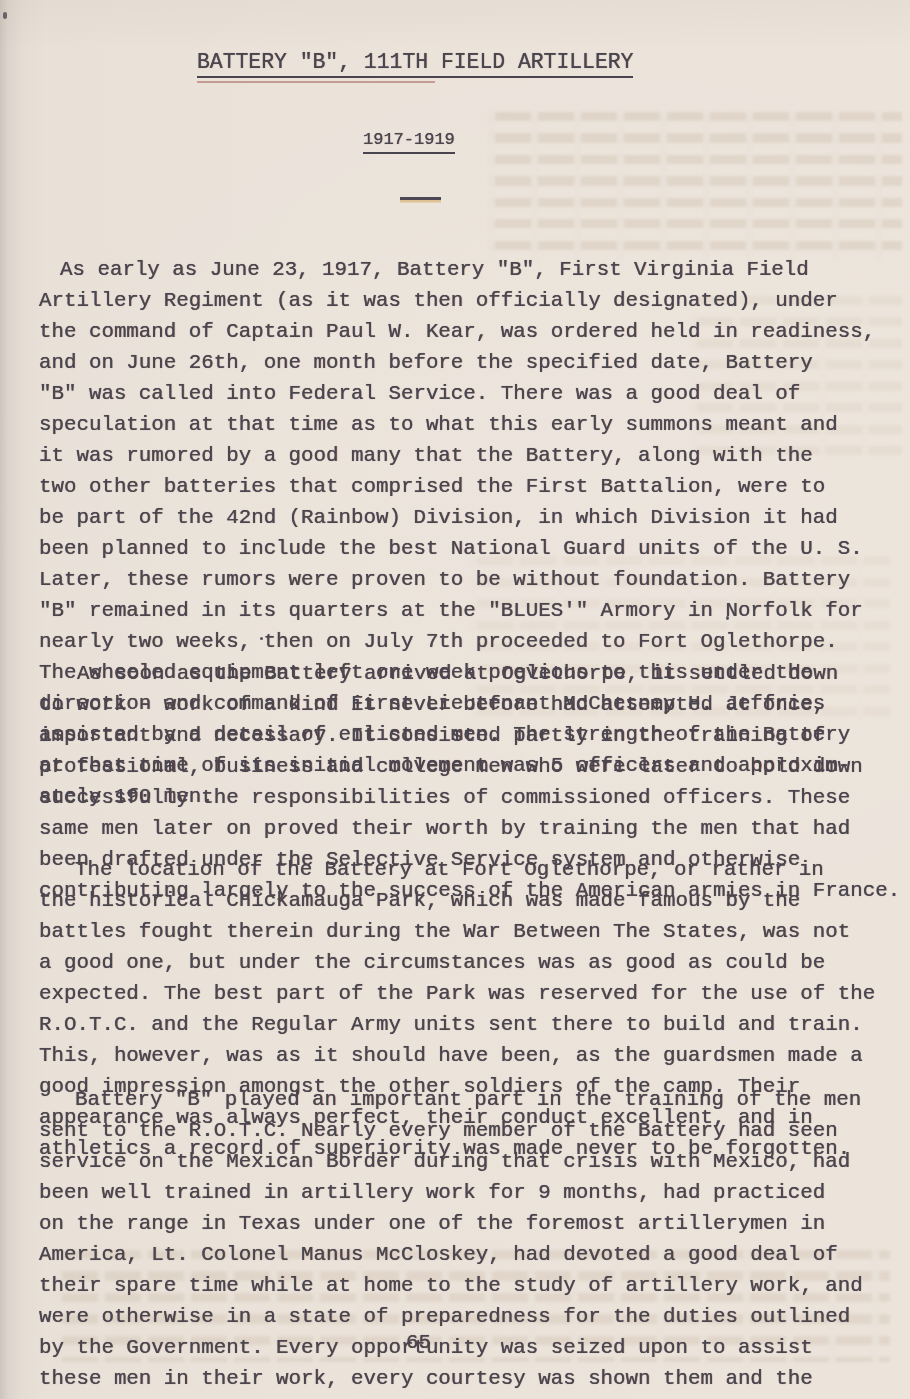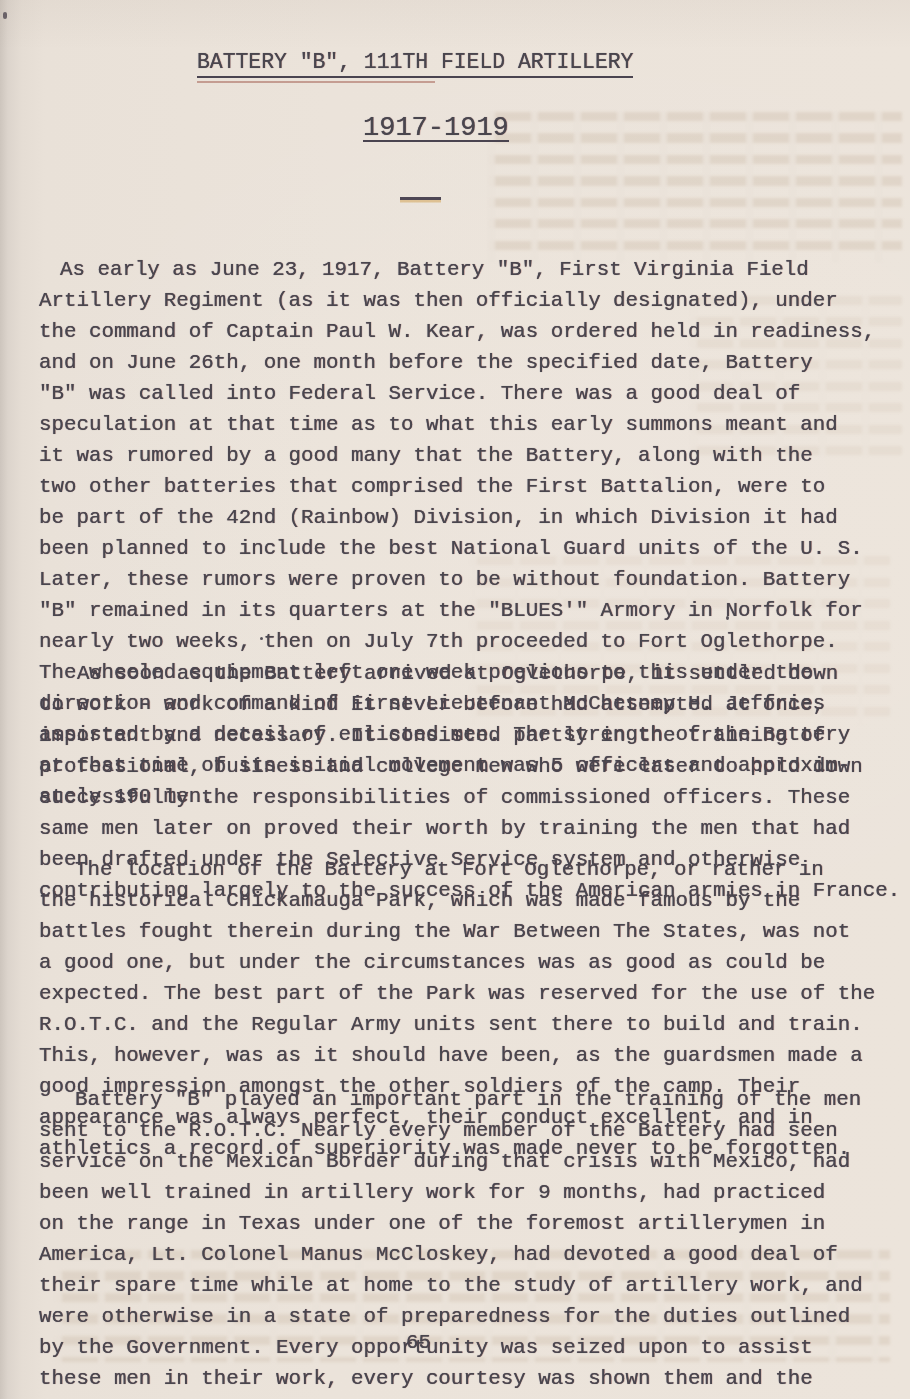--- a/index.html
+++ b/index.html
@@ -41,23 +41,23 @@
     left: 197px;
     top: 81px;
     width: 238px;
     height: 2px;
     background: rgba(150,72,58,0.45);
     filter: blur(0.4px);
   }
   .subtitle {
     position: absolute;
     left: 363px;
-    top: 116px;
+    top: 128px;
     margin: 0;
-    font-size: 27px;
+    font-size: 17px;
     line-height: 24px;
     font-weight: normal;
     white-space: pre;
     border-bottom: 2.2px solid #4a4450;
   }
   .section-dash {
     position: absolute;
     left: 400px;
     top: 197px;
     width: 41px;

